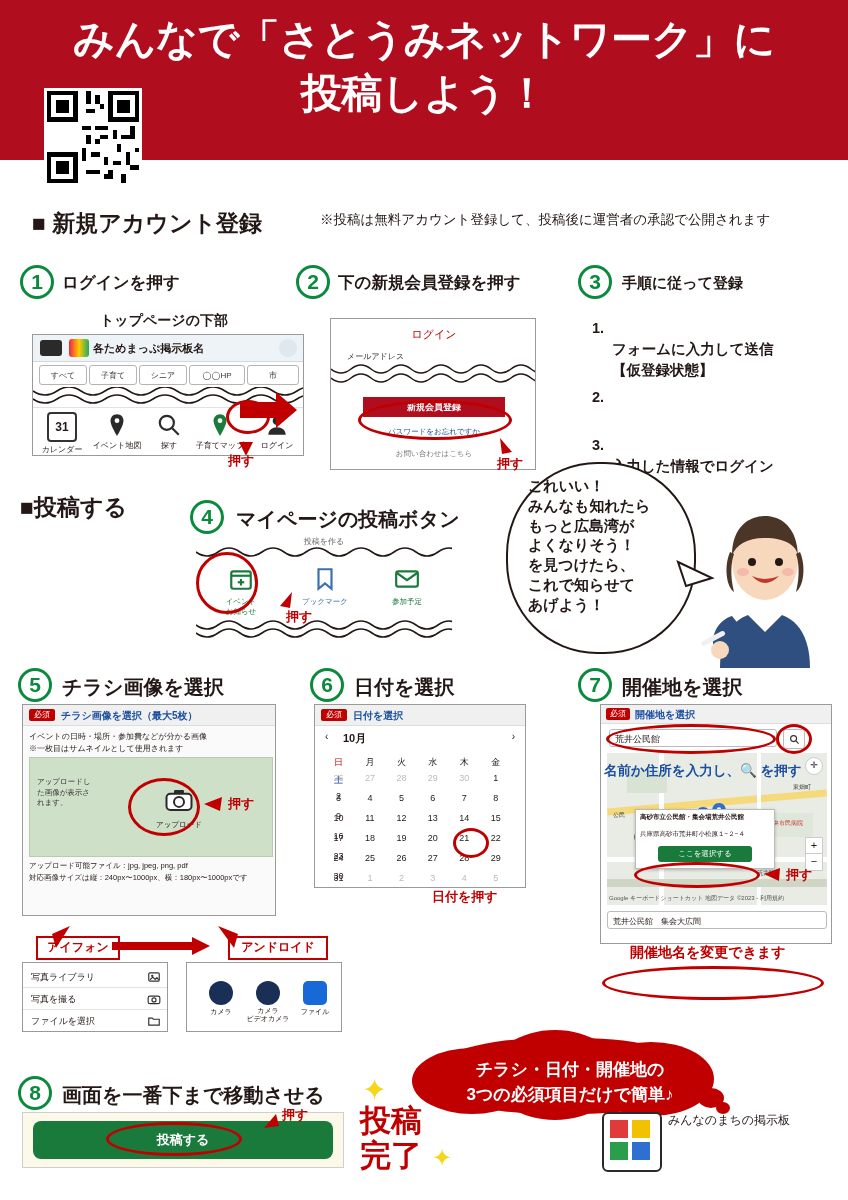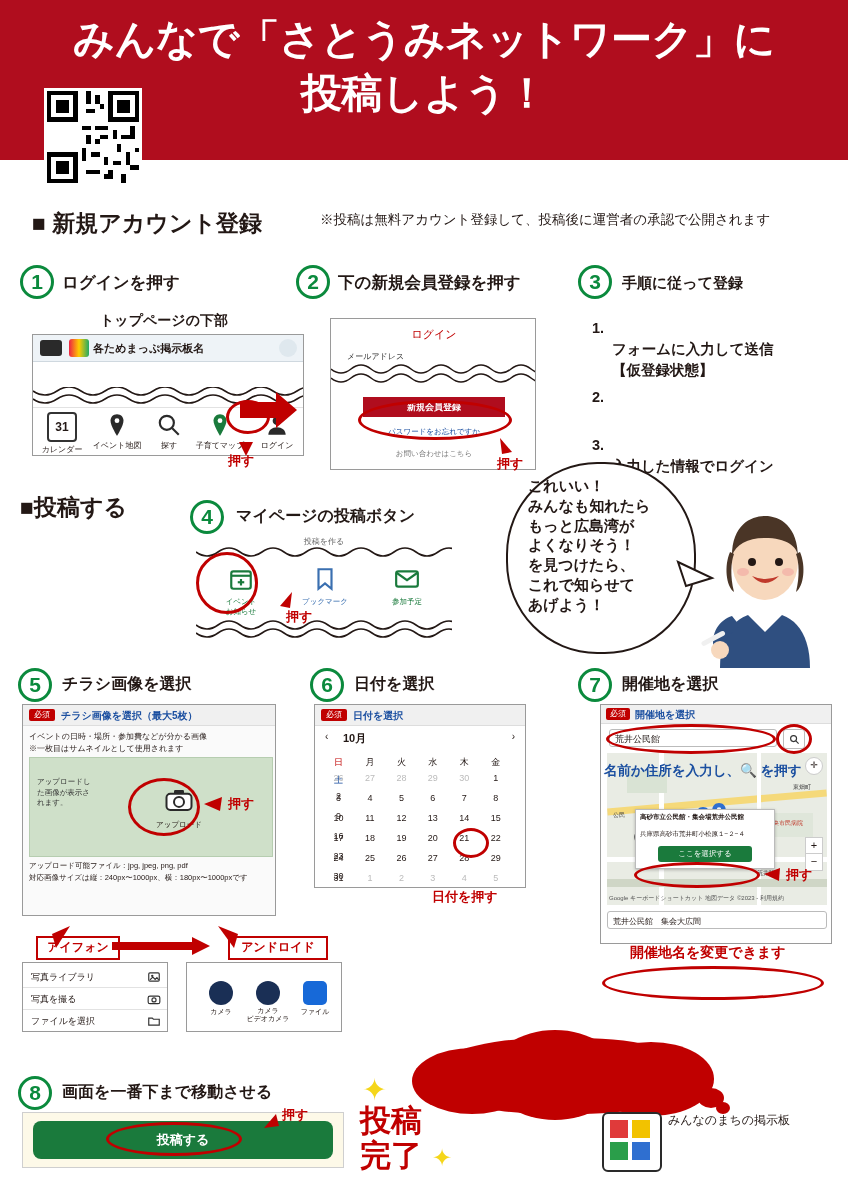--- a/index.html
+++ b/index.html
@@ -33,21 +33,21 @@
   
   .stepnum{
     position:absolute;width:34px;height:34px;border-radius:50%;
     border:3px solid #0b8a3d;color:#0b8a3d;font-size:21px;font-weight:bold;
     display:flex;align-items:center;justify-content:center;box-sizing:border-box;
     background:#fff;
   }
   .steplabel{
     position:absolute;font-size:16.5px;font-weight:bold;color:#231815;
   }
-  .steplabel.big{font-size:16px;text-align:center;}
+  .steplabel.big{font-size:20px;text-align:center;}
 
   
   .cap{position:absolute;font-size:12px;color:#231815;}
   .cap-red{position:absolute;font-size:13px;color:#c00000;font-weight:bold;}
   .cap-blue{position:absolute;font-size:13.5px;color:#1b4fa0;font-weight:bold;}
 
   
   .mock{position:absolute;background:#ffffff;border:1px solid #9a9a9a;box-sizing:border-box;overflow:hidden;}
 
   
@@ -151,20 +151,27 @@
 <div class="steplabel" style="left:62px;top:272px;">ログインを押す</div>
 <div class="cap" style="left:100px;top:312px;font-size:14px;font-weight:bold;">トップページの下部</div>
 
 <div class="mock" style="left:32px;top:334px;width:272px;height:122px;">
   <div style="position:absolute;left:0;top:0;width:272px;height:26px;background:#eef3f7;border-bottom:1px solid #cfd8df;"></div>
   <div style="position:absolute;left:7px;top:5px;width:22px;height:16px;background:#2a2a2a;border-radius:3px;"></div>
   <div style="position:absolute;left:36px;top:4px;width:20px;height:18px;background:linear-gradient(90deg,#e24,#fc0 50%,#2a6);border-radius:3px;"></div>
   <div style="position:absolute;left:60px;top:6px;font-size:11px;font-weight:bold;">各ためまっぷ掲示板名</div>
   <div style="position:absolute;right:6px;top:4px;width:18px;height:18px;border-radius:50%;background:#dfe8ee;"></div>
 
+  <div style="position:absolute;left:4px;top:30px;width:264px;height:20px;">
+    <div class="tinybtn" style="left:2px;top:0;width:46px;height:18px;">すべて</div>
+    <div class="tinybtn" style="left:52px;top:0;width:46px;height:18px;">子育て</div>
+    <div class="tinybtn" style="left:102px;top:0;width:46px;height:18px;">シニア</div>
+    <div class="tinybtn" style="left:152px;top:0;width:54px;height:18px;">◯◯HP</div>
+    <div class="tinybtn" style="left:210px;top:0;width:50px;height:18px;">市</div>
+  </div>
 
   <svg style="position:absolute;left:0;top:52px;width:272px;height:18px;" viewBox="0 0 272 18" preserveAspectRatio="none">
     <path d="M0 4 Q12 12 24 4 T48 4 T72 4 T96 4 T120 4 T144 4 T168 4 T192 4 T216 4 T240 4 T264 4 T288 4" fill="none" stroke="#231815" stroke-width="1.6"></path>
     <path d="M0 12 Q12 20 24 12 T48 12 T72 12 T96 12 T120 12 T144 12 T168 12 T192 12 T216 12 T240 12 T264 12 T288 12" fill="none" stroke="#231815" stroke-width="1.6"></path>
   </svg>
 
   <div style="position:absolute;left:0;top:72px;width:272px;height:50px;background:#fff;border-top:1px solid #e2e2e2;">
     <div style="position:absolute;left:6px;top:4px;width:46px;text-align:center;">
       <div style="width:26px;height:26px;margin:0 auto;border:2px solid #333;border-radius:4px;font-size:12px;font-weight:bold;line-height:26px;">31</div>
       <div style="font-size:8px;margin-top:2px;">カレンダー</div>
@@ -556,20 +563,22 @@
 <div class="cap-red" style="left:630px;top:944px;font-size:14px;">開催地名を変更できます</div>
 <div class="ellipse" style="left:602px;top:966px;width:222px;height:34px;"></div>
 
 <div style="position:absolute;left:412px;top:1030px;width:320px;height:92px;">
   <div class="cloud" style="left:0;top:18px;width:120px;height:66px;"></div>
   <div class="cloud" style="left:78px;top:0;width:130px;height:90px;"></div>
   <div class="cloud" style="left:176px;top:12px;width:126px;height:74px;"></div>
   <div class="cloud" style="left:22px;top:8px;width:260px;height:76px;border-radius:44%;"></div>
   <div class="cloud" style="left:286px;top:58px;width:26px;height:20px;"></div>
   <div class="cloud" style="left:304px;top:72px;width:14px;height:12px;"></div>
+  <div class="cloud-text" style="left:18px;top:28px;width:280px;">チラシ・日付・開催地の
+3つの必須項目だけで簡単♪</div>
 </div>
 
 <div class="stepnum" style="left:18px;top:1076px;">8</div>
 <div class="steplabel big" style="left:62px;top:1082px;">画面を一番下まで移動させる</div>
 
 <div class="mock" style="left:22px;top:1112px;width:322px;height:56px;background:#fdf9e8;border:1px solid #cfcfcf;">
   <div class="greenbtn" style="left:10px;top:8px;width:300px;height:38px;border-radius:8px;">投稿する</div>
 </div>
 <div class="ellipse" style="left:106px;top:1122px;width:136px;height:34px;"></div>
 <svg style="position:absolute;left:262px;top:1112px;width:18px;height:18px;" viewBox="0 0 18 18">

